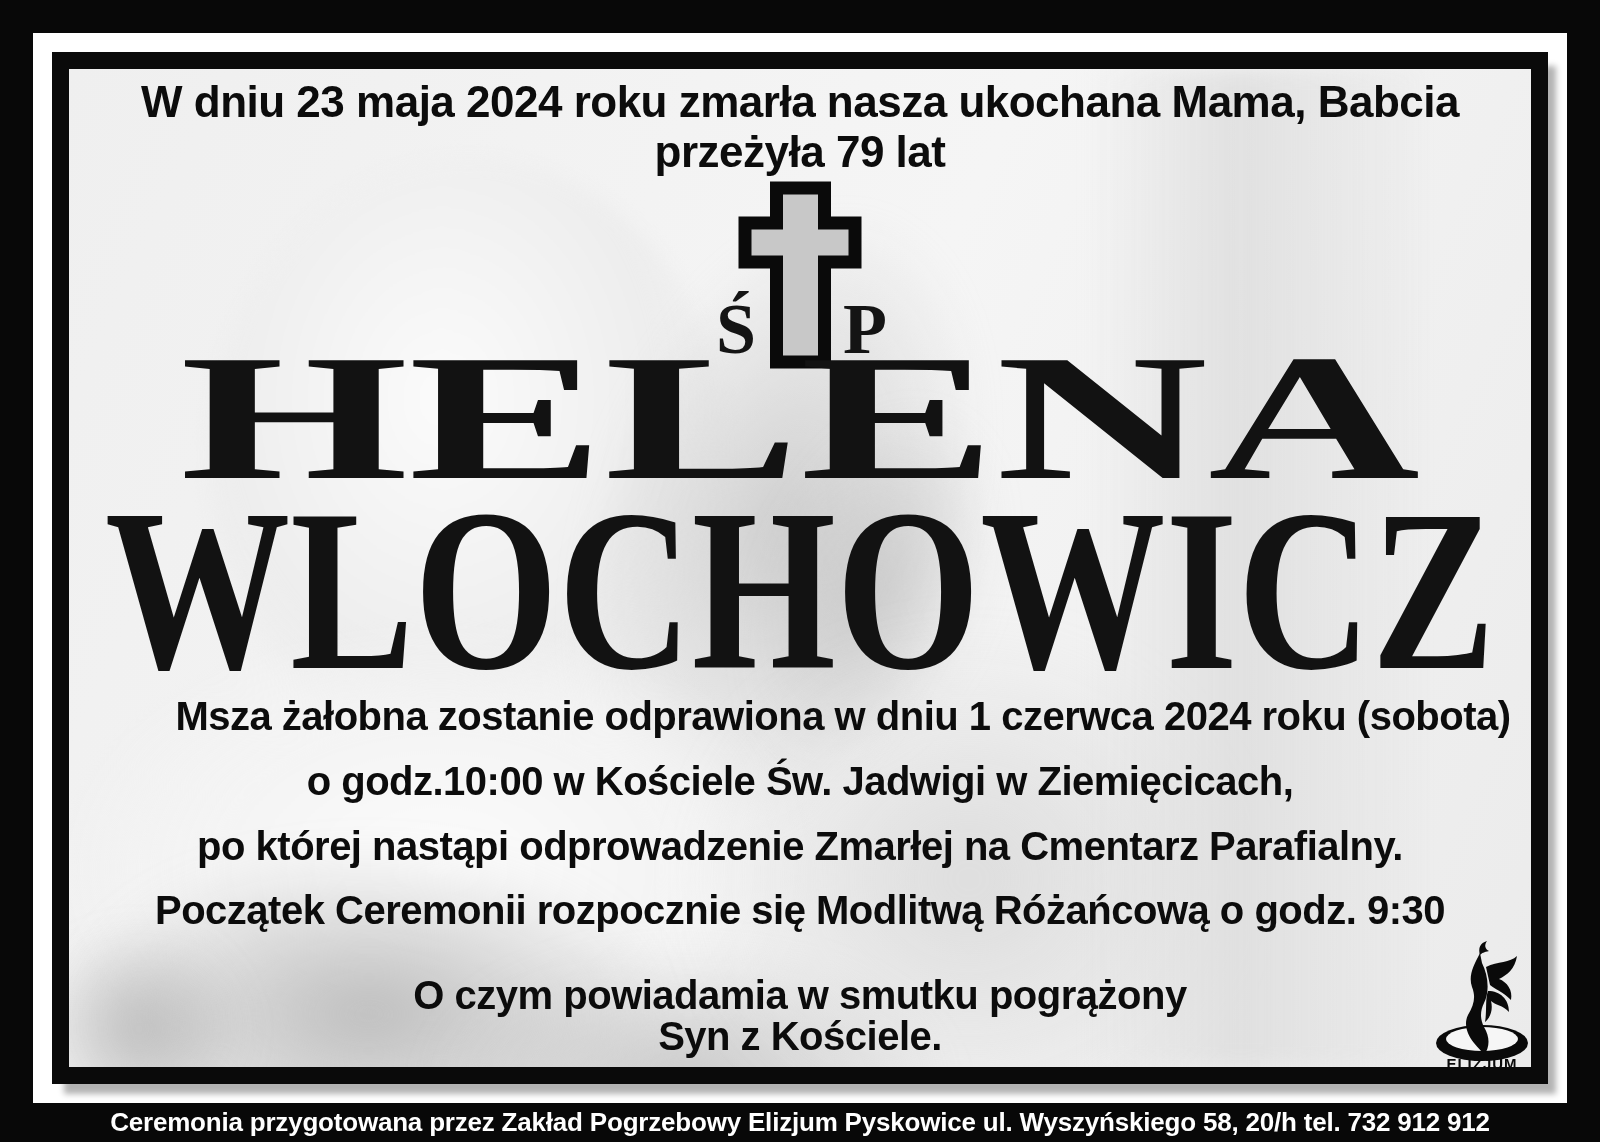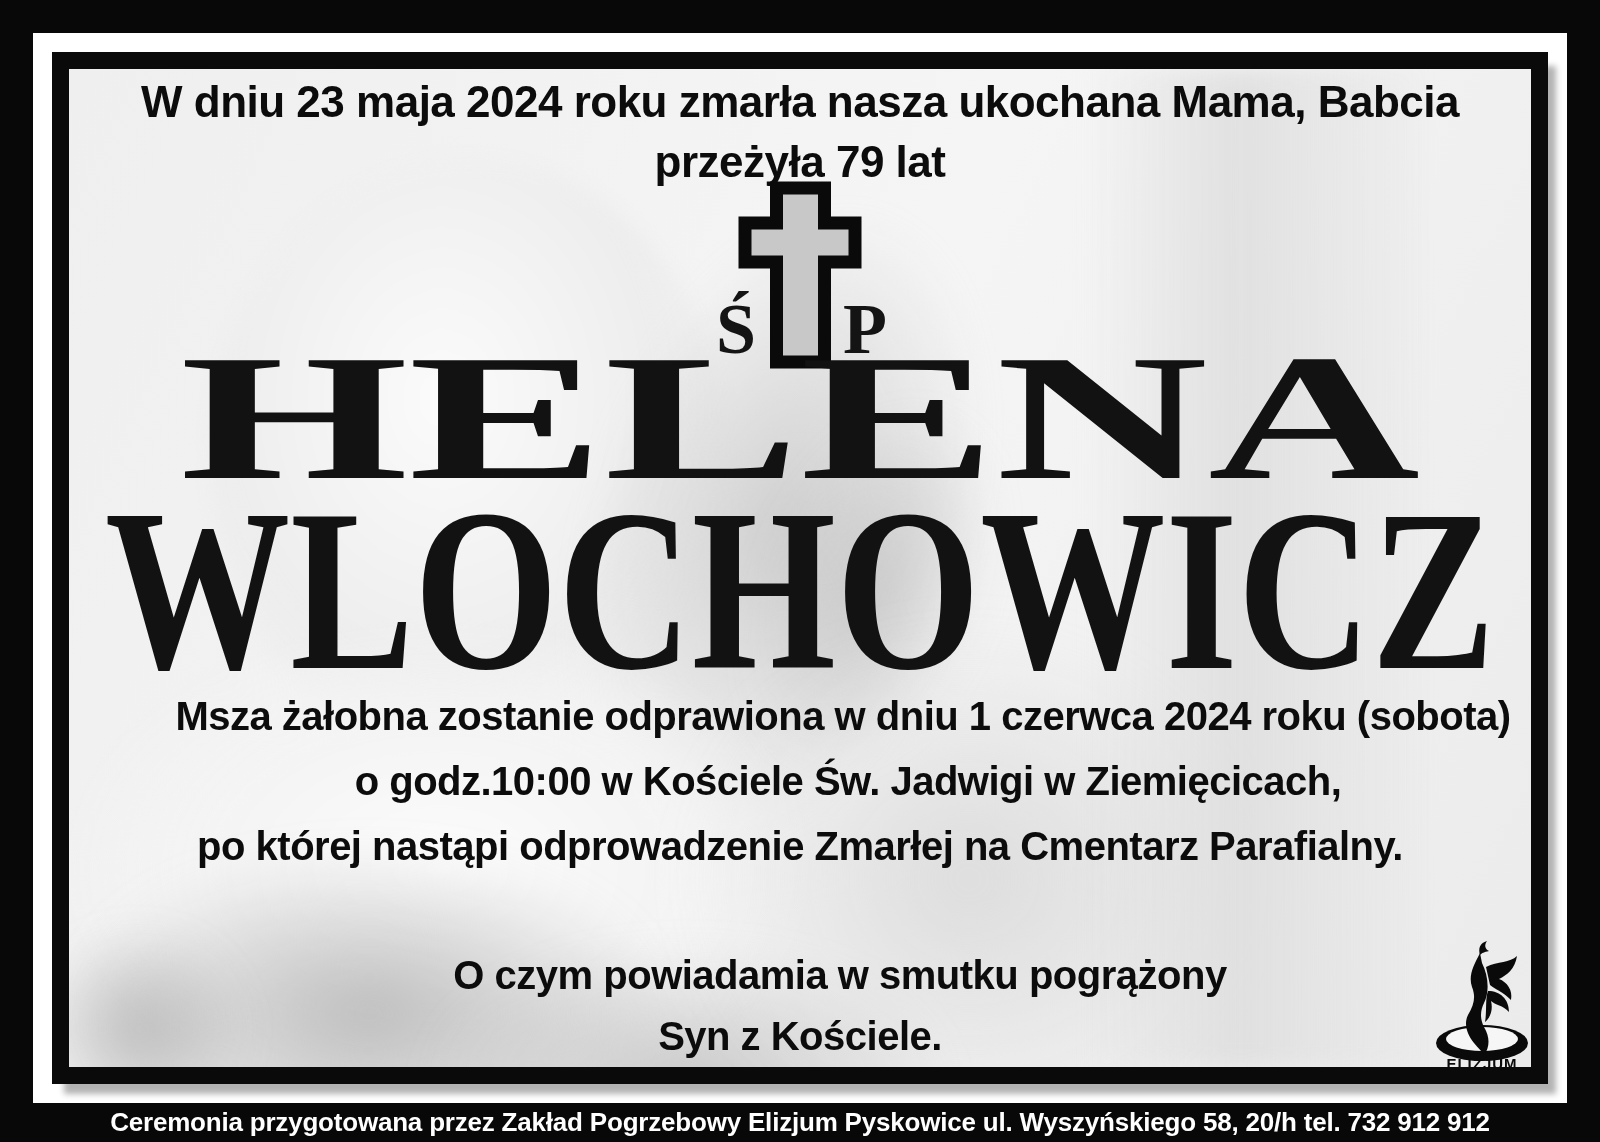--- a/index.html
+++ b/index.html
@@ -55,23 +55,23 @@
               background:radial-gradient(closest-side, rgba(150,150,150,0.5), rgba(150,150,150,0));
               filter:blur(18px); }
 
   .line {
     position:absolute; left:0; width:1462px; text-align:center;
     color:#0c0c0c; font-weight:bold; white-space:nowrap; letter-spacing:-0.5px;
   }
   .intro { font-size:44px; line-height:1.15; }
   .body-line { font-size:40px; line-height:1.15; }
   #intro1 { top:8px; }
-  #intro2 { top:68px; }
-  #bl0 { top:624px;padding-left:43px; } #bl1 { top:689px;padding-left:48px; } #bl2 { top:754px; }
-  #bl3 { top:818px; } #bl4 { top:883px;padding-left:40px; } #bl5 { top:944px; }
+  #intro2 { top:58px; }
+  #bl0 { top:624px;padding-left:43px; } #bl1 { top:689px; } #bl2 { top:754px; }
+  #bl3 { top:818px; } #bl4 { top:903px; } #bl5 { top:944px; }
 
   .cross-svg { position:absolute; left:661px; top:112px; }
   .sp {
     position:absolute; font-family:"Liberation Serif", serif; font-weight:bold;
     font-size:72px; line-height:72px; color:#141414;
   }
   #sp-s { left:647px; top:224px; }
   #sp-p { left:774px; top:224px; }
 
   .name-svg { position:absolute; left:0; }
@@ -128,20 +128,21 @@
           <text class="name-text" x="731" y="138" font-size="180" text-anchor="middle" textLength="1240" lengthAdjust="spacingAndGlyphs">HELENA</text>
         </svg>
 
         <svg id="last-name-svg" class="name-svg" width="1462" height="210" viewBox="0 0 1462 210">
           <text class="name-text" x="731" y="172" font-size="230" text-anchor="middle" textLength="1390" lengthAdjust="spacingAndGlyphs">WLOCHOWICZ</text>
         </svg>
 
         <div id="bl0" class="line body-line">Msza żałobna zostanie odprawiona w dniu 1 czerwca 2024 roku (sobota)</div>
         <div id="bl1" class="line body-line">o godz.10:00 w Kościele Św. Jadwigi w Ziemięcicach,</div>
         <div id="bl2" class="line body-line">po której nastąpi odprowadzenie Zmarłej na Cmentarz Parafialny.</div>
+        <div id="bl3" class="line body-line">Początek Ceremonii rozpocznie się Modlitwą Różańcową o godz. 9:30</div>
         <div id="bl4" class="line body-line">O czym powiadamia w smutku pogrążony</div>
         <div id="bl5" class="line body-line">Syn z Kościele.</div>
 
         <svg class="logo" width="120" height="135" viewBox="0 0 120 135">
           <g>
             <ellipse cx="58" cy="104" rx="46" ry="18" fill="#0a0a0a"></ellipse>
             <ellipse cx="58" cy="100" rx="36" ry="12" fill="#f6f6f6"></ellipse>
             <path fill="#0a0a0a" d="M56,14 C50,26 44,36 48,48 C52,58 50,66 44,76
               C40,84 42,94 50,104 C54,109 58,112 60,116 C66,108 66,98 60,88
               C56,80 56,72 60,64 C66,52 64,36 58,24 Z"></path>

